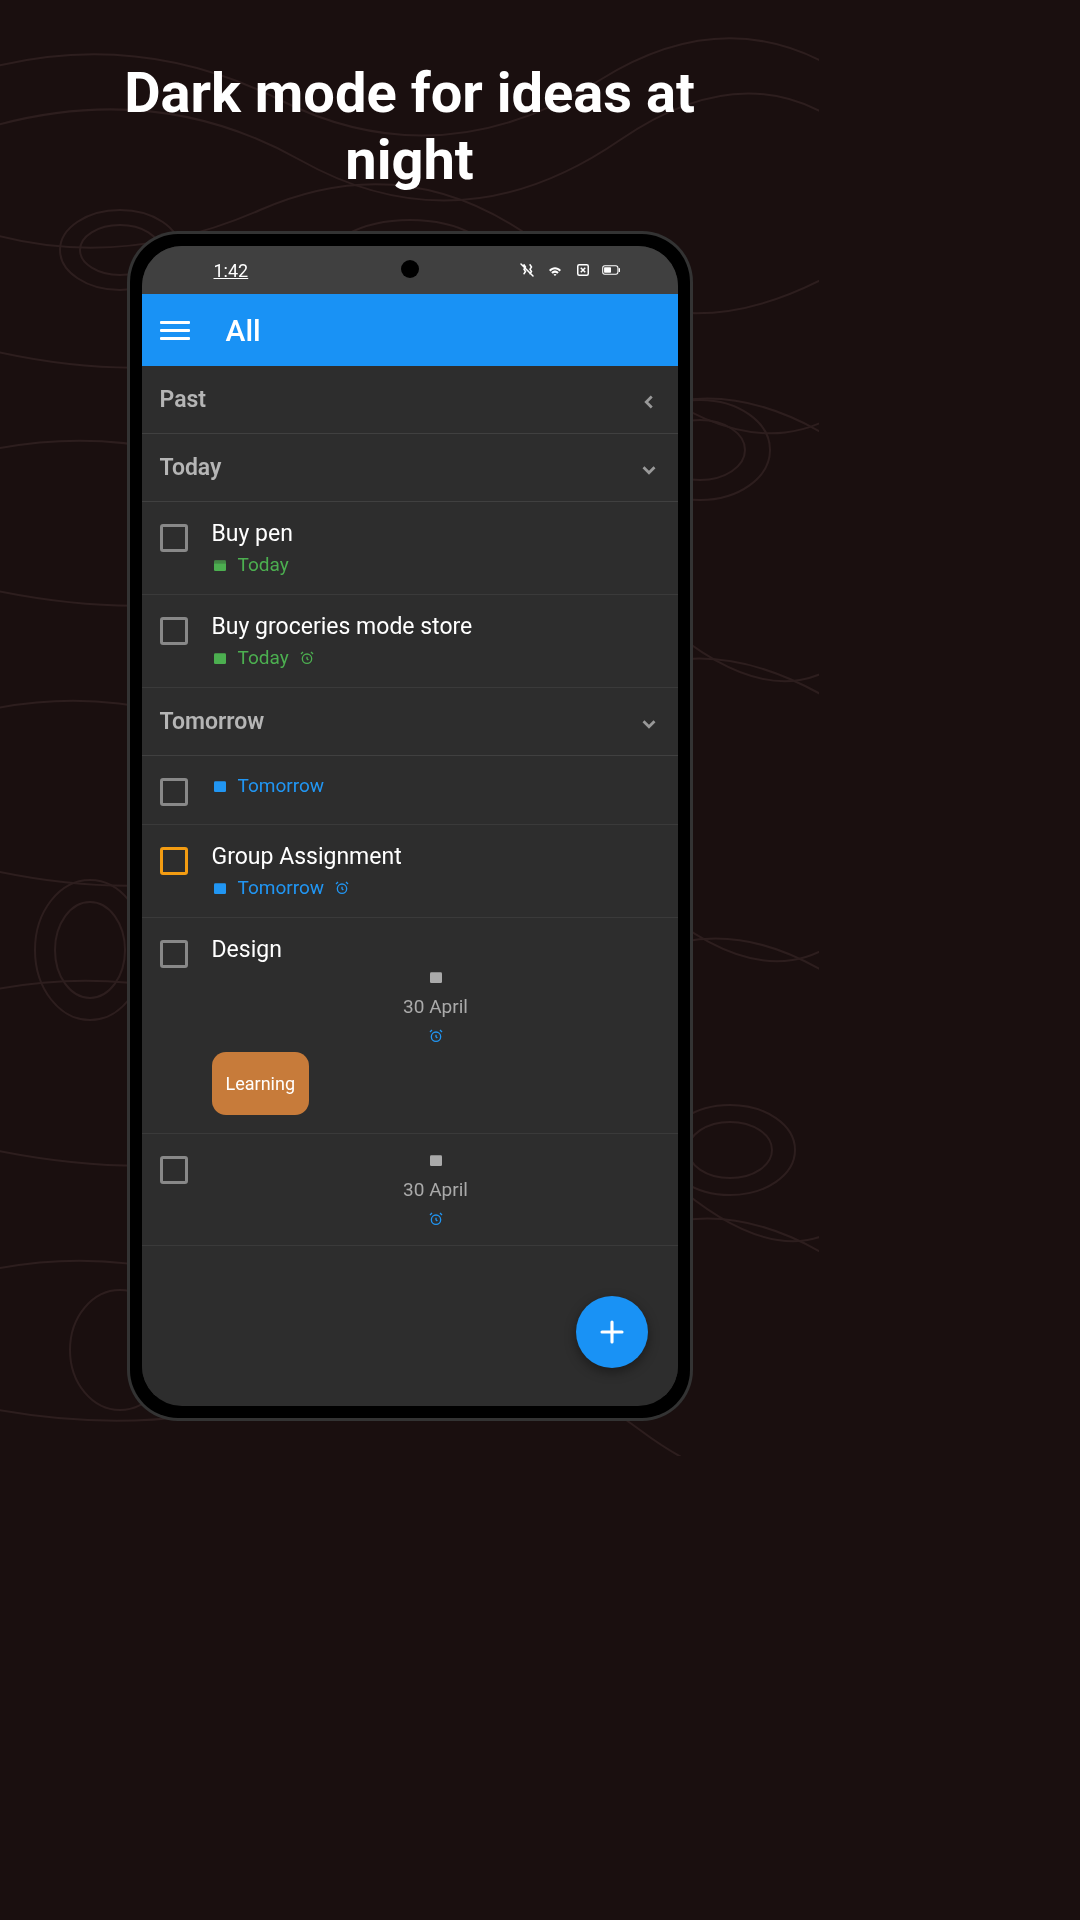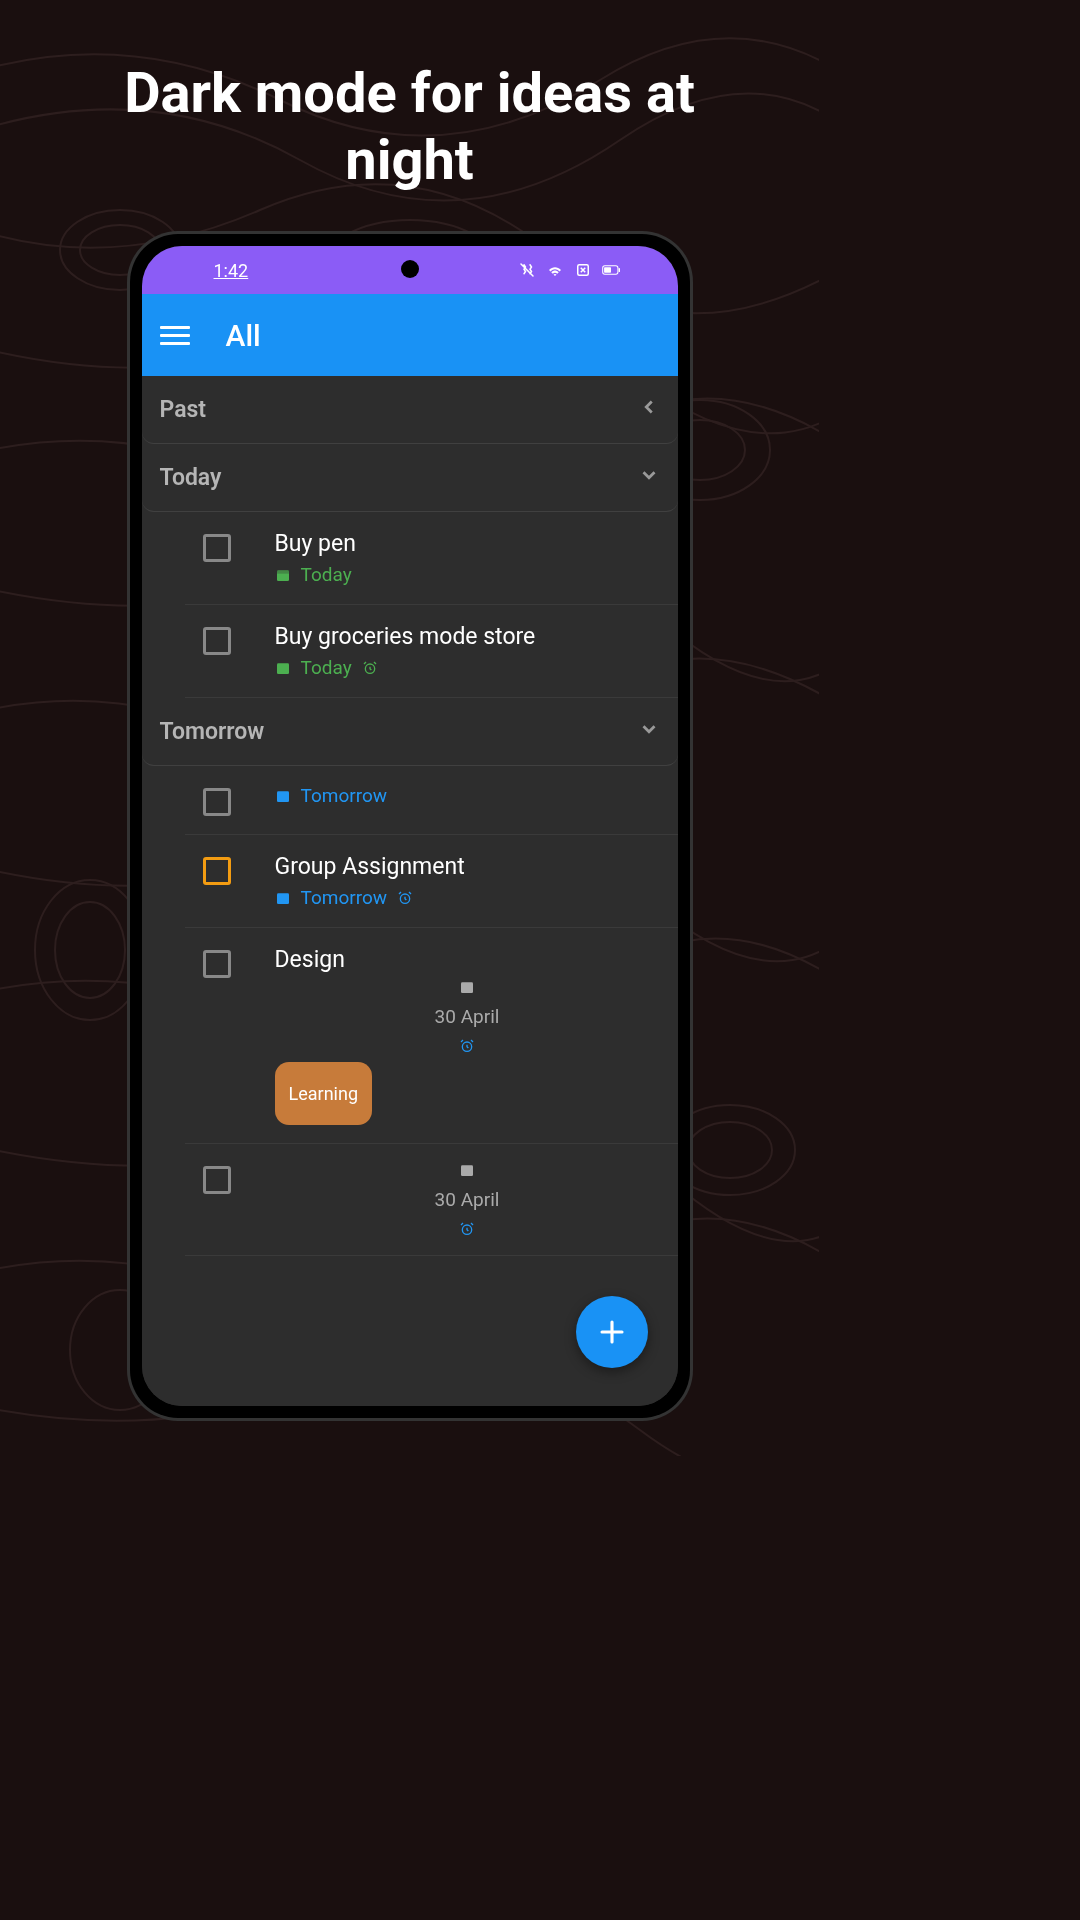--- a/index.html
+++ b/index.html
@@ -48,62 +48,60 @@
   top: 14px;
   left: 50%;
   transform: translateX(-50%);
   width: 18px;
   height: 18px;
   background: #000;
   border-radius: 50%;
   z-index: 10;
 }
 .status-bar {
-  background: #8b5cf6;
+  background: #404040;
   height: 48px;
   display: flex;
   align-items: center;
   justify-content: space-between;
   padding: 0 58px 0 72px;
   color: #fff;
   font-size: 18px;
   text-decoration: underline;
 }
 .status-icons { display: flex; gap: 10px; align-items: center; }
 .status-icons svg { width: 18px; height: 18px; }
 .app-bar {
   background: #1992f5;
-  height: 82px;
+  height: 72px;
   display: flex;
   align-items: center;
   padding: 0 18px;
   gap: 36px;
 }
 .hamburger { width: 30px; height: 30px; display: flex; flex-direction: column; justify-content: center; gap: 5px; cursor: pointer; }
 .hamburger span { display: block; height: 3px; background: #fff; border-radius: 1px; }
 .app-title { color: #fff; font-size: 30px; font-weight: 500; }
 .content { background: #2d2d2d; height: calc(100% - 130px); overflow-y: auto; }
 .section-header {
   display: flex;
-  align-items: flex-start;
+  align-items: flex-end;
   justify-content: space-between;
   padding: 20px 18px;
   border-bottom: 1px solid #404040;
   cursor: pointer;
-  border-radius: 12px;
 }
 .section-title { color: #b5b5b5; font-size: 23px; font-weight: 600; }
 .chevron { color: #999; }
 .task-item {
   display: flex;
   align-items: flex-start;
   padding: 18px;
   border-bottom: 1px solid #3a3a3a;
-  gap: 44px;
-  margin-left: 43px;
+  gap: 24px;
 }
 .checkbox {
   width: 28px;
   height: 28px;
   border: 3px solid #888;
   border-radius: 3px;
   flex-shrink: 0;
   margin-top: 4px;
   cursor: pointer;
 }

